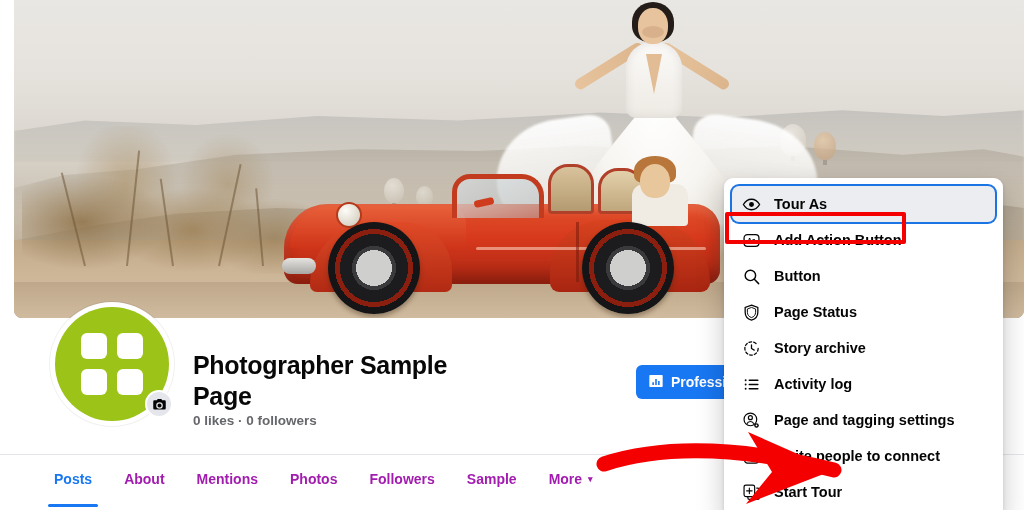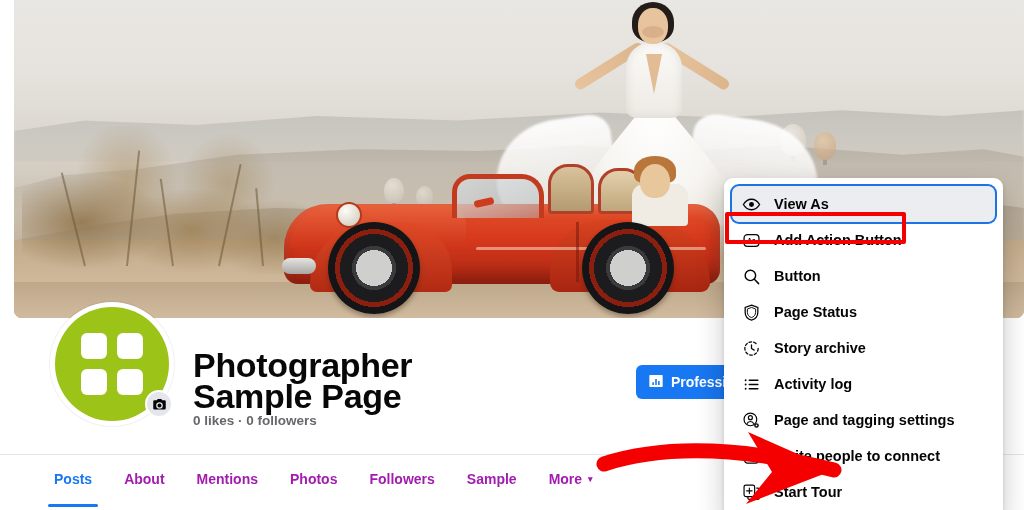--- a/index.html
+++ b/index.html
@@ -227,21 +227,21 @@
   .grid-glyph { display: grid; grid-template-columns: 26px 26px; grid-gap: 10px; }
   .grid-glyph i { display: block; width: 26px; height: 26px; background: #fff; border-radius: 6px; }
   .cam-badge {
     position: absolute; right: 1px; bottom: 8px;
     width: 28px; height: 28px; border-radius: 50%;
     background: #e4e6eb; border: 2px solid #fff;
     display: flex; align-items: center; justify-content: center;
   }
   .page-title {
     position: absolute; left: 193px; top: 32px; width: 300px;
-    font-size: 34px; font-weight: 700; line-height: 31px;
+    font-size: 25px; font-weight: 700; line-height: 31px;
     color: #080809; letter-spacing: -.3px;
   }
   .page-stats {
     position: absolute; left: 193px; top: 95px;
     font-size: 13.5px; font-weight: 600; color: #65676b; text-align: center;
   }
   .pro-dash-btn {
     position: absolute; left: 636px; top: 365px;
     height: 34px; padding: 0 12px;
     background: #1877f2; color: #fff;
@@ -447,21 +447,21 @@
   <div class="menu-tail"></div>
   <div class="menu">
 
     <div class="menu-item focused">
       <span class="menu-icon">
         <svg width="19" height="19" viewBox="0 0 24 24" fill="none" stroke="#050505" stroke-width="1.7">
           <path d="M1.8 12S5.6 5.4 12 5.4 22.2 12 22.2 12 18.4 18.6 12 18.6 1.8 12 1.8 12z"></path>
           <circle cx="12" cy="12" r="3.1" fill="#050505" stroke="none"></circle>
         </svg>
       </span>
-      <span>View As</span>
+      <span>Tour As</span>
     </div>
 
     <div class="menu-item">
       <span class="menu-icon">
         <svg width="19" height="19" viewBox="0 0 24 24" fill="none" stroke="#050505" stroke-width="1.6">
           <rect x="2.6" y="4.6" width="18.8" height="14.8" rx="4.2"></rect>
           <text x="12" y="15.3" font-size="8.2" font-family="Liberation Sans, sans-serif" font-weight="700" fill="#050505" stroke="none" text-anchor="middle">Aa</text>
         </svg>
       </span>
       <span>Add Action Button</span>

